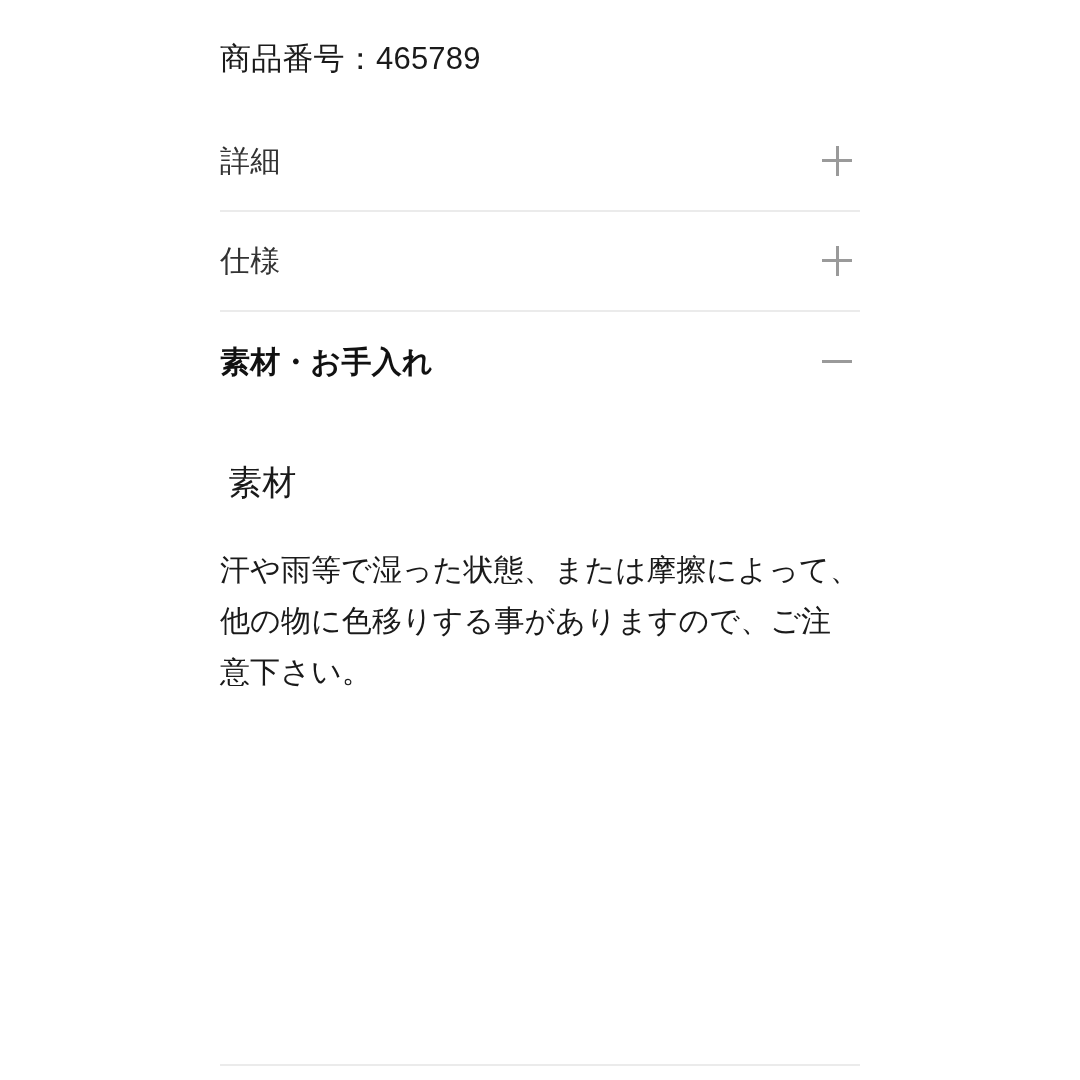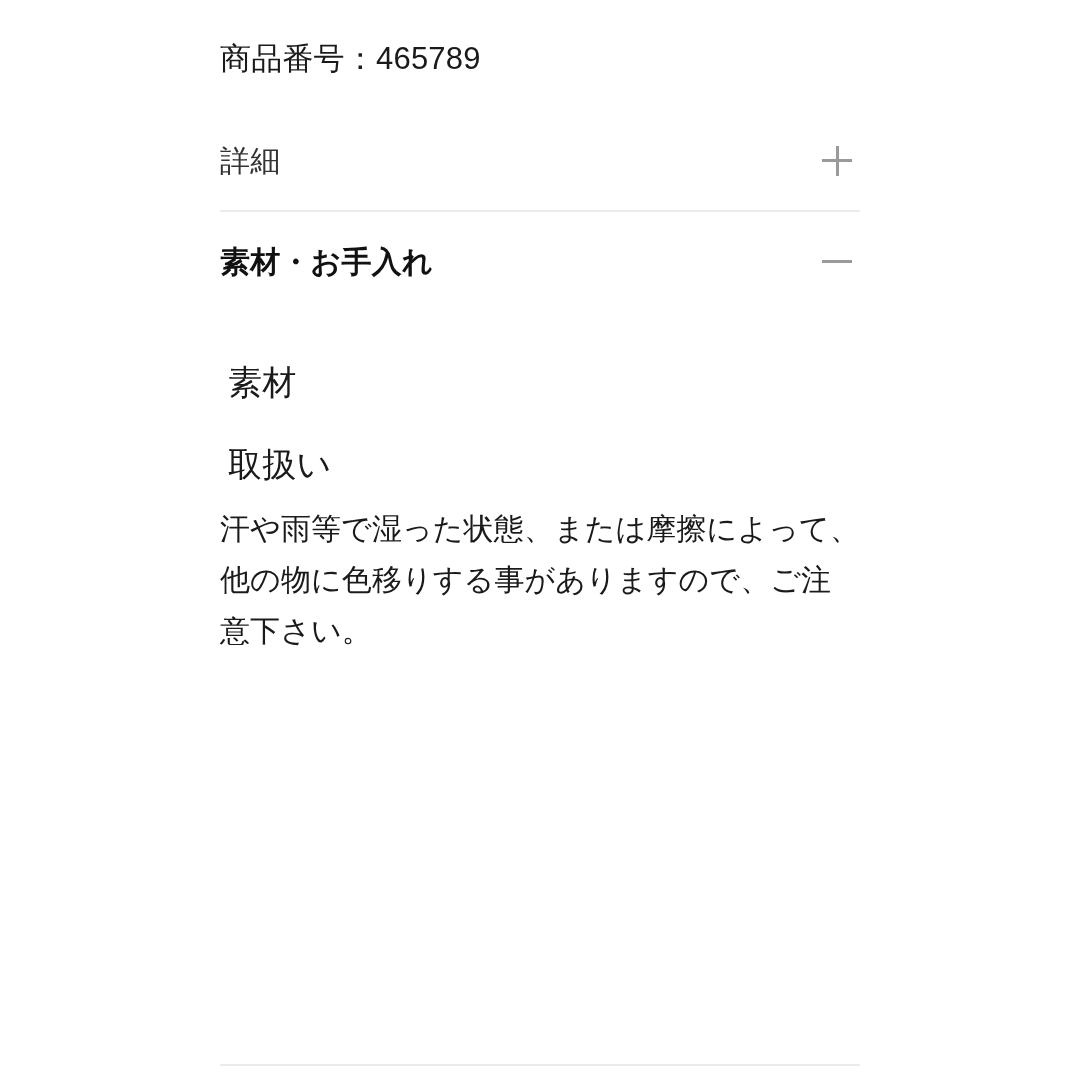--- a/index.html
+++ b/index.html
@@ -147,37 +147,43 @@
     <div class="accordion">
 
       <div class="accordion-row divided">
         <span class="accordion-label">詳細</span>
         <span class="acc-icon plus">
           <span class="bar h"></span>
           <span class="bar v"></span>
         </span>
       </div>
 
+      <div class="accordion-row divided">
+        <span class="accordion-label">仕様</span>
+        <span class="acc-icon plus">
+          <span class="bar h"></span>
+          <span class="bar v"></span>
+        </span>
+      </div>
 
       <div class="accordion-row">
         <span class="accordion-label bold">素材・お手入れ</span>
         <span class="acc-icon minus">
           <span class="bar h"></span>
 
         </span>
       </div>
 
       <div class="panel">
 
         <div class="panel-group">
           <h3 class="sub-heading">素材</h3>
         </div>
 
         <div class="panel-group">
-          <h3 class="sub-heading">取扱い</h3>
           <p class="body-text">汗や雨等で湿った状態、または摩擦によって、他の物に色移りする事がありますので、ご注意下さい。</p>
         </div>
 
       </div>
     </div>
   </div>
 
   <div class="bottom-rule"></div>
 </div>
 

